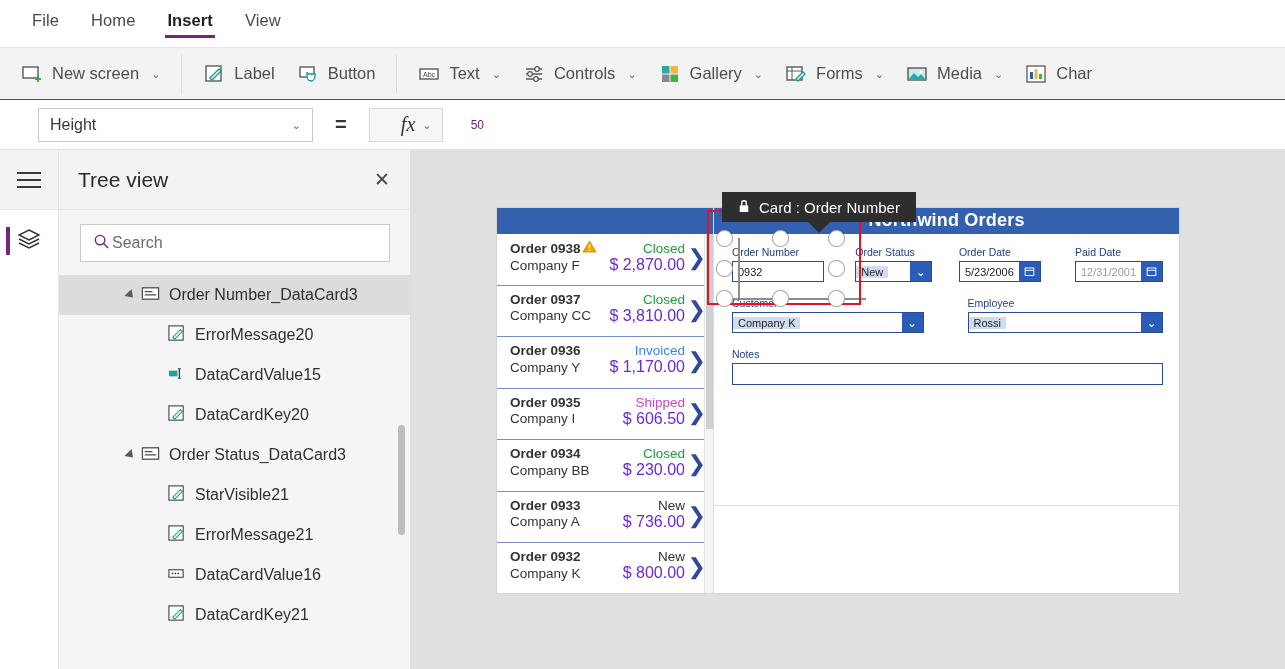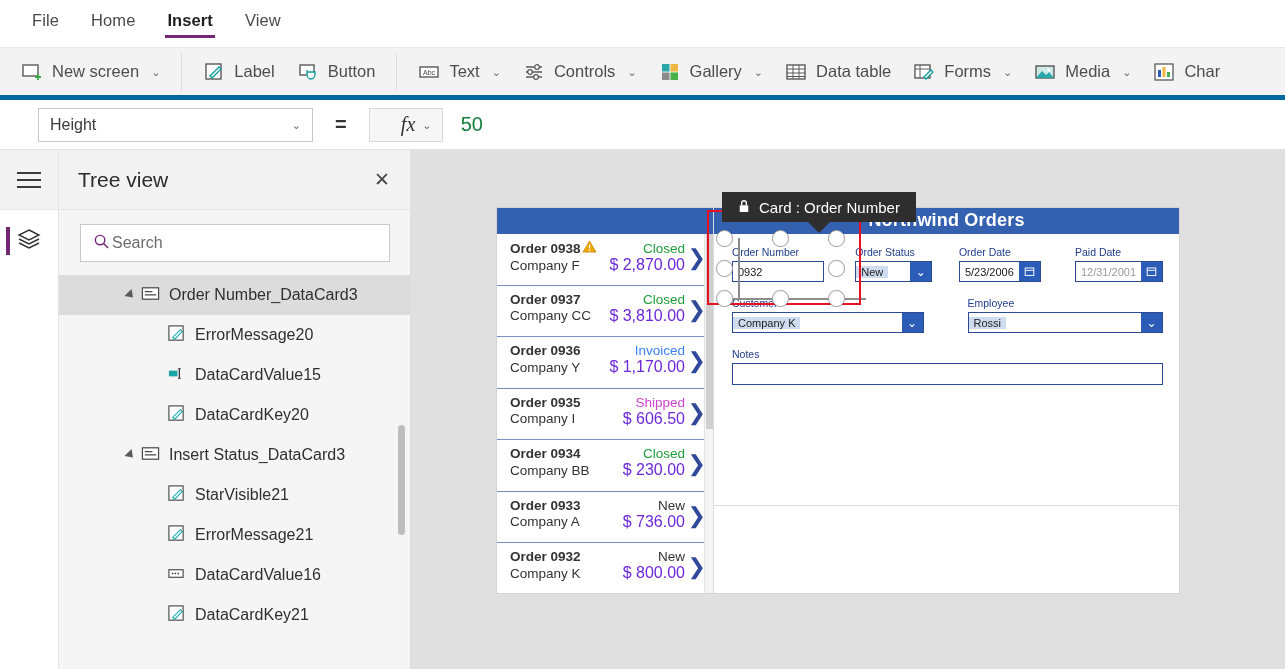--- a/index.html
+++ b/index.html
@@ -26,21 +26,21 @@
   .menu-item.active { color:#1f1f1f; font-weight:bold; }
   .menu-item.active::after {
     content:""; position:absolute; left:0; right:0; bottom:0;
     height:3px; background:#742774;
   }
 
   
   .ribbon {
     position:absolute; left:0; top:48px; width:1285px; height:52px;
     background:#f3f3f3; display:flex; align-items:center;
-    border-bottom:5px solid #0369a1;
+    border-bottom:1px solid #0369a1;
   }
   .ribbon-group { display:flex; align-items:center; height:52px; padding:0 10px; }
   .ribbon-sep { width:1px; height:38px; background:#dcdcdc; }
   .rb {
     display:flex; align-items:center; gap:9px; padding:6px 11px;
     cursor:pointer; white-space:nowrap;
   }
   .rb-label { font-size:16.5px; color:#4d4d4d; }
   .chev { font-size:11px; color:#6a6a6a; margin-left:3px; transform:translateY(1px); }
   .icn { width:22px; height:22px; display:block; flex:0 0 22px; }
@@ -58,22 +58,22 @@
     padding:0 11px; font-size:16px; color:#3a3a3a; cursor:pointer;
   }
   .eq { margin-left:22px; font-size:20px; color:#333; font-weight:bold; }
   .fx-box {
     margin-left:22px; width:74px; height:34px; border:1px solid #d8d8d8;
     background:#f6f6f6; display:flex; align-items:center; justify-content:center;
     gap:4px; cursor:pointer;padding-left:21px;
   }
   .fx-sym { font-family:"Liberation Serif", serif; font-style:italic; font-size:20px; color:#333; }
   .formula-input {
-    margin-left:10px; flex:1; height:34px; display:flex; align-items:center;
-    padding-left:8px; font-size:20px; color:#15803d;
+    margin-left:20px; flex:1; height:34px; display:flex; align-items:center;
+    padding-left:8px; font-size:12px; color:#701a75;
     font-family:"Liberation Sans", sans-serif;
   }
 
   
   .rail {
     position:absolute; left:0; top:150px; width:59px; height:519px;
     background:#ffffff; border-right:1px solid #e4e4e4;
   }
   .rail-top {
     height:60px; background:#f3f3f3; display:flex;
@@ -296,29 +296,20 @@
               <rect x="3" y="11.5" width="7.5" height="7.5" fill="#8a8a8a"></rect>
               <rect x="11.5" y="11.5" width="7.5" height="7.5" fill="#46b04a"></rect>
             </svg>
         </span>
         <span class="rb-label">Gallery</span>
         <span class="chev">⌄</span>
       </div>
       <div class="rb">
         <span class="icn">
           <svg viewBox="0 0 22 22" width="22" height="22">
-              <rect x="2" y="4" width="18" height="14" fill="#fff" stroke="#5a5a5a" stroke-width="1.4"></rect>
-              <path d="M2 8h18M2 12h18M2 15.5h18M8 4v14M14 4v14" stroke="#5a5a5a" stroke-width="1"></path>
-            </svg>
-        </span>
-        <span class="rb-label">Data table</span>
-      </div>
-      <div class="rb">
-        <span class="icn">
-          <svg viewBox="0 0 22 22" width="22" height="22">
               <rect x="2" y="4" width="15" height="13" fill="#fff" stroke="#5a5a5a" stroke-width="1.4"></rect>
               <path d="M2 8h15M7 4v13" stroke="#5a5a5a" stroke-width="1"></path>
               <path d="M11 16l7-7 2 2-7 7z" fill="#fff" stroke="#0f9a9a" stroke-width="1.3"></path>
             </svg>
         </span>
         <span class="rb-label">Forms</span>
         <span class="chev">⌄</span>
       </div>
       <div class="rb">
         <span class="icn">
@@ -438,21 +429,21 @@
       </div>
 
       <div class="tree-row lvl1">
         <span class="caret"></span>
         <span>
           <svg viewBox="0 0 20 20" width="19" height="19">
               <rect x="1.5" y="4" width="17" height="12" fill="#fff" stroke="#4a4a4a" stroke-width="1.3"></rect>
               <path d="M4 8h8M4 11.5h12" stroke="#4a4a4a" stroke-width="1.2"></path>
             </svg>
         </span>
-        <span>Insert Status_DataCard3</span>
+        <span>Order Status_DataCard3</span>
       </div>
 
       <div class="tree-row lvl2">
         <span>
           <svg viewBox="0 0 20 20" width="19" height="19">
               <rect x="2" y="2" width="15" height="15" fill="#fff" stroke="#555" stroke-width="1.3"></rect>
               <path d="M6 14l8-8 2 2-8 8z" fill="#fff" stroke="#17a5a5" stroke-width="1.2"></path>
             </svg>
         </span>
         <span>StarVisible21</span>

